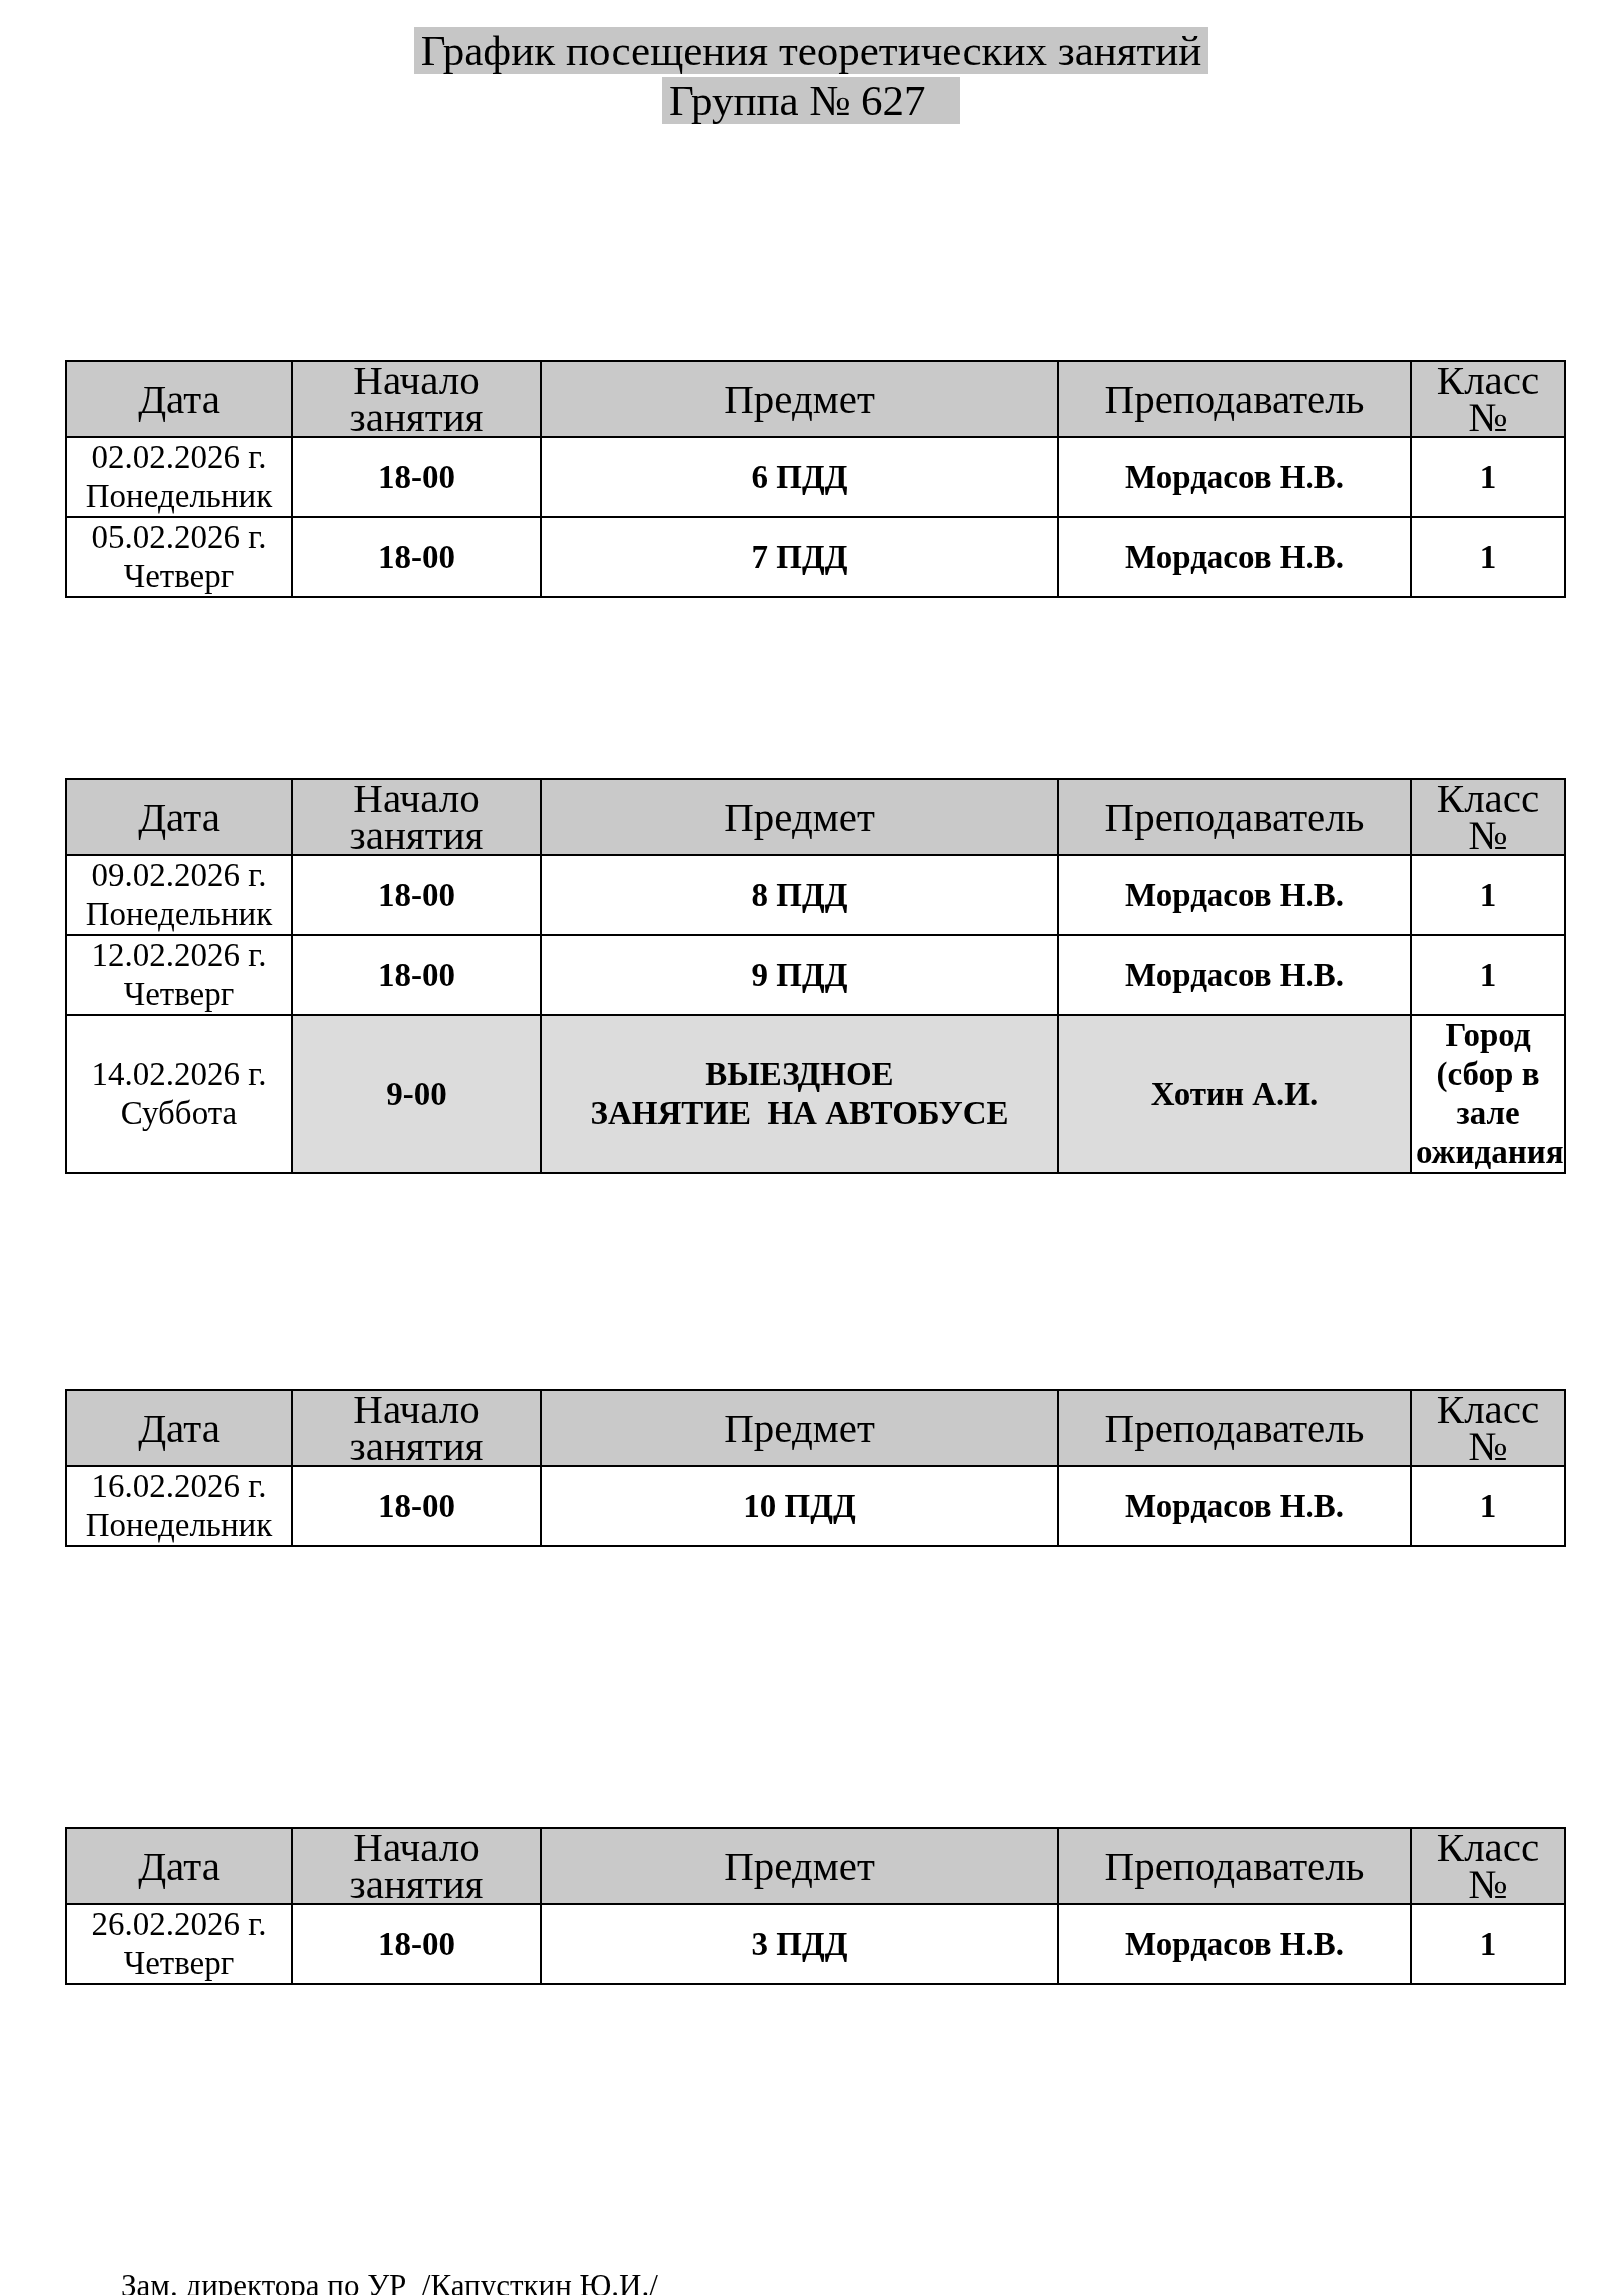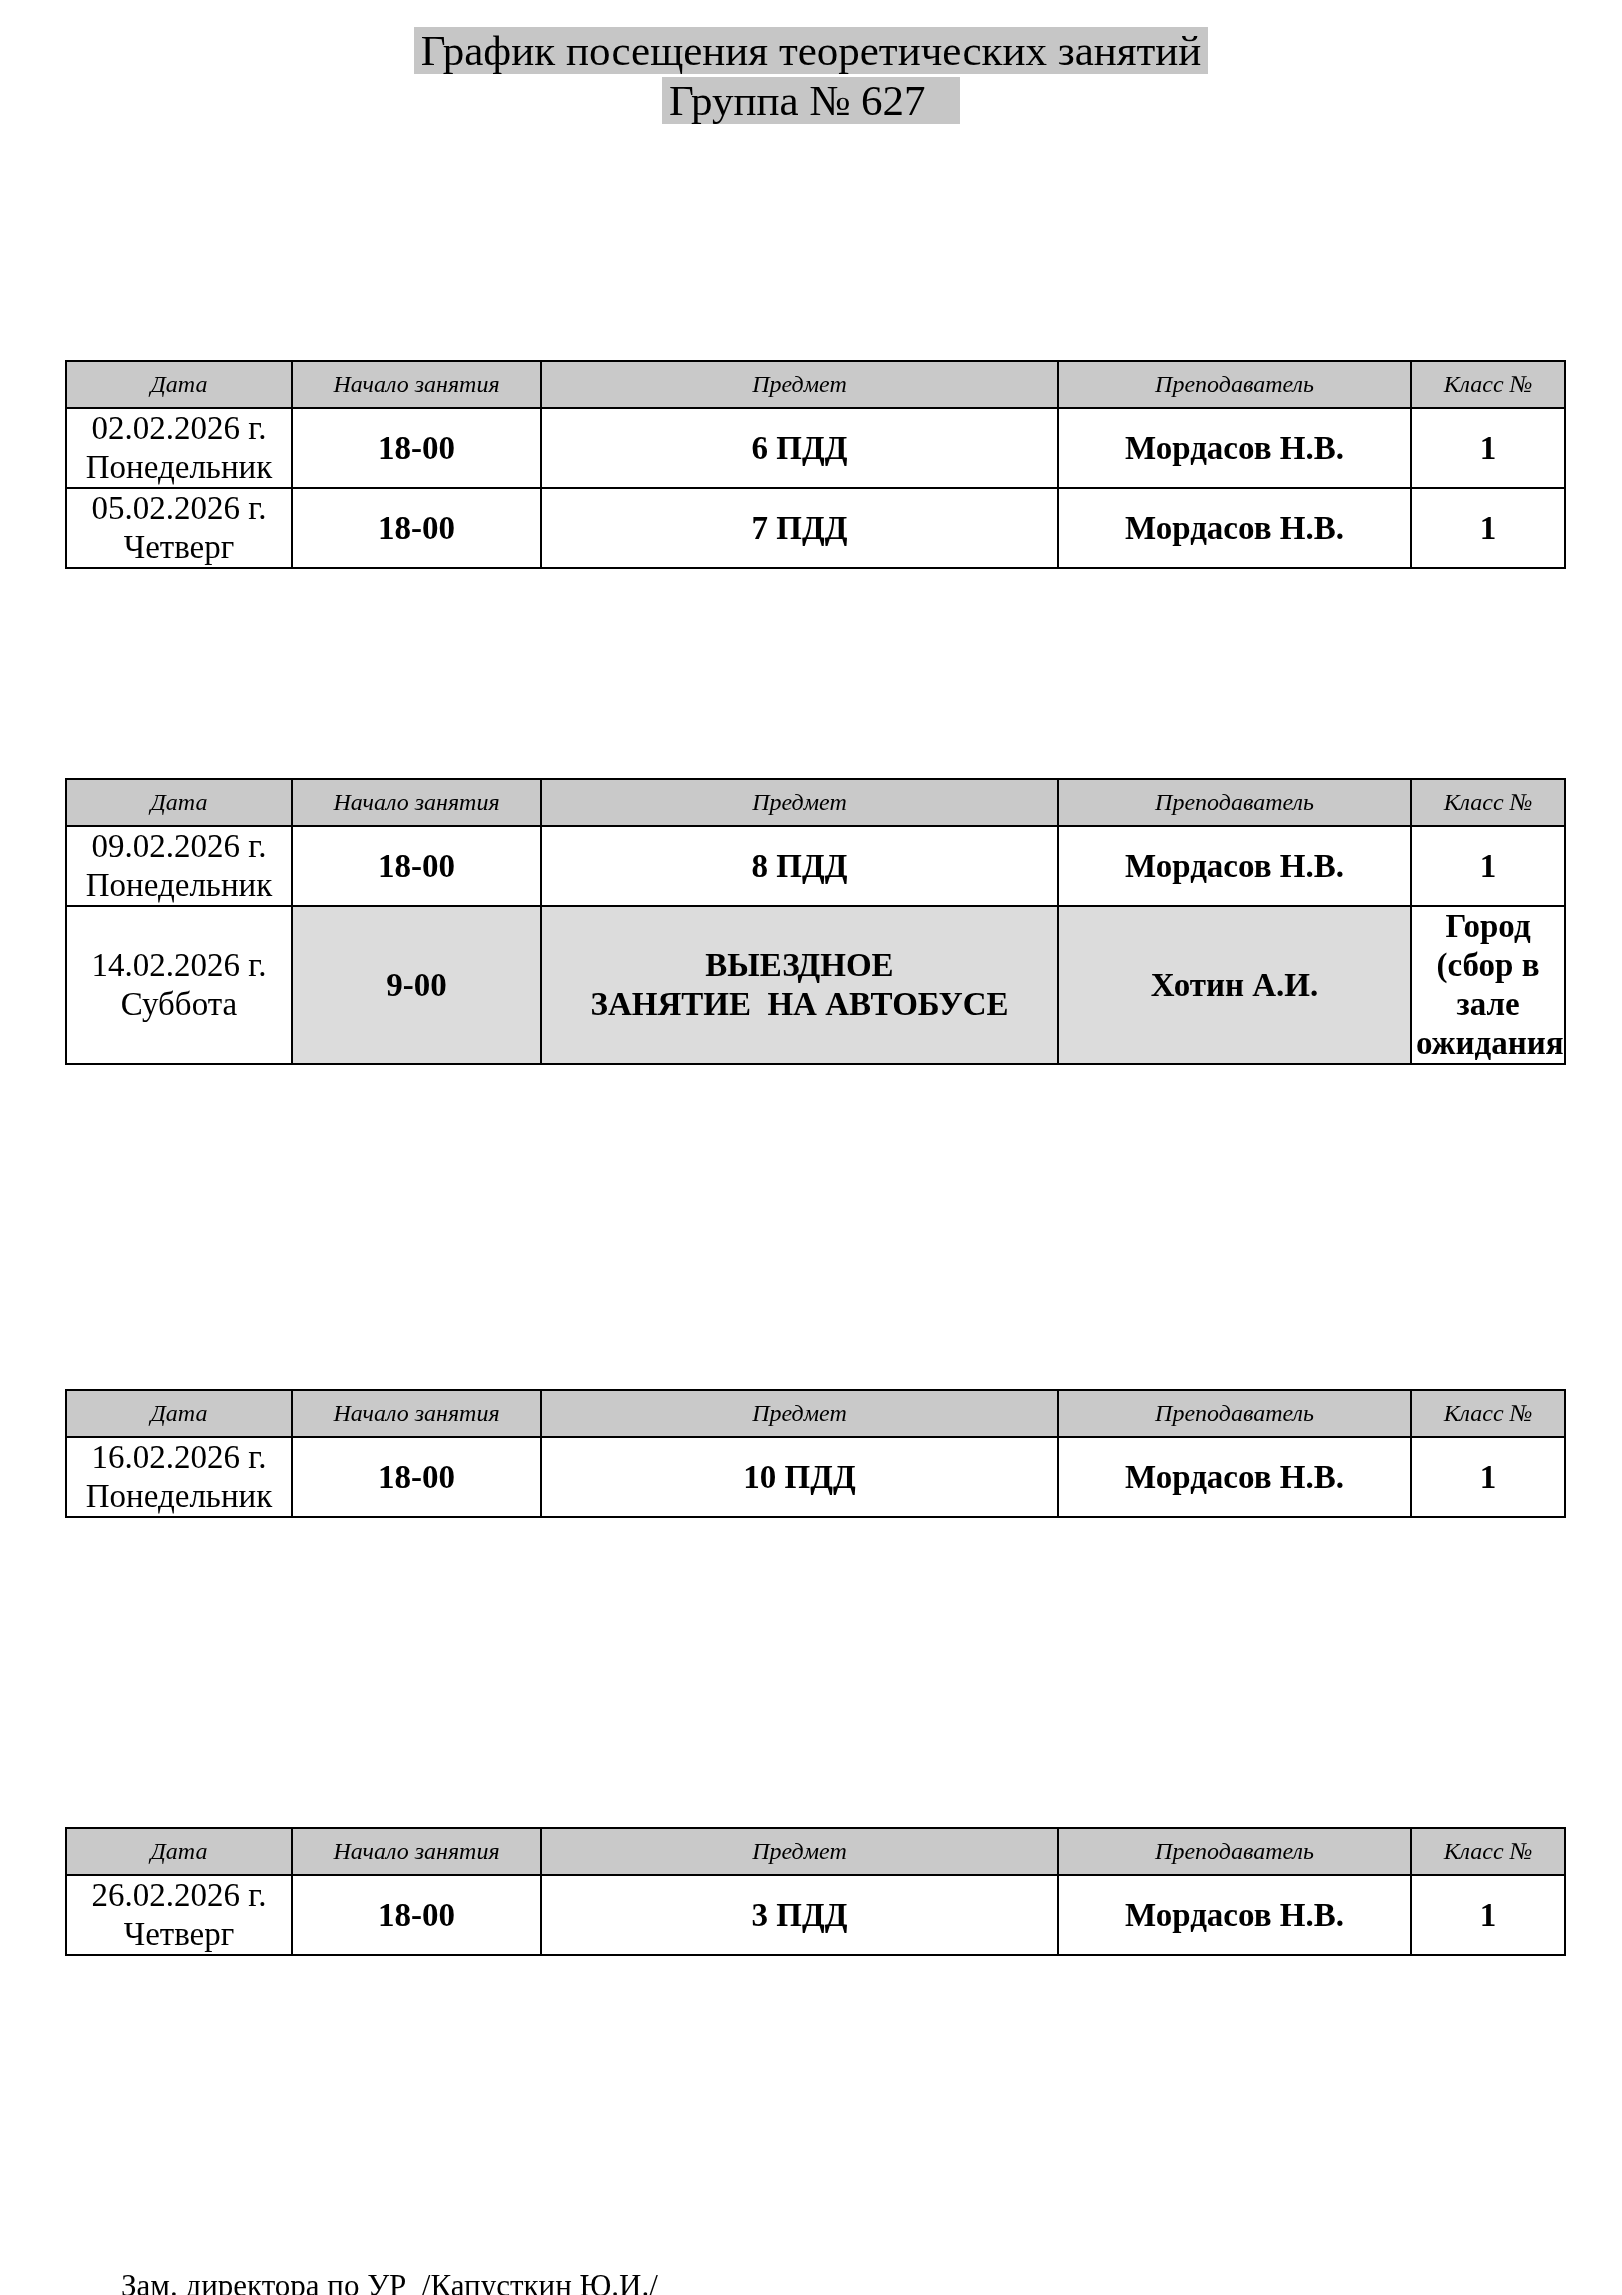--- a/index.html
+++ b/index.html
@@ -45,23 +45,22 @@
     border: 2px solid #000000;
     text-align: center;
     vertical-align: middle;
     white-space: pre-wrap;
     padding: 0 3.9px;
     overflow: hidden;
   }
   table.sched th {
     background: #c9c9c9;
     font-weight: normal;
-    font-size: 24px;
+    font-size: 41px;
     line-height: 37px;
-    font-style: italic;
   }
   tr.hrow { height: 47px; }
   tr.row  { height: 73px; }
   tr.row-tall { height: 153px; }
   table.sched td {
     font-size: 33px;
     line-height: 39px;
     font-weight: bold;
   }
   table.sched td.date {
@@ -138,20 +137,28 @@
       <th>Начало занятия</th>
       <th>Предмет</th>
       <th>Преподаватель</th>
       <th>Класс №</th>
     </tr>
     <tr class="row">
       <td class="date">09.02.2026 г.
 Понедельник</td>
       <td>18-00</td>
       <td>8 ПДД</td>
+      <td>Мордасов Н.В.</td>
+      <td>1</td>
+    </tr>
+    <tr class="row">
+      <td class="date">12.02.2026 г.
+Четверг</td>
+      <td>18-00</td>
+      <td>9 ПДД</td>
       <td>Мордасов Н.В.</td>
       <td>1</td>
     </tr>
     <tr class="row-tall">
       <td class="date">14.02.2026 г.
 Суббота</td>
       <td class="hlcell">9-00</td>
       <td class="hlcell">ВЫЕЗДНОЕ
 ЗАНЯТИЕ  НА АВТОБУСЕ</td>
       <td class="hlcell">Хотин А.И.</td>

